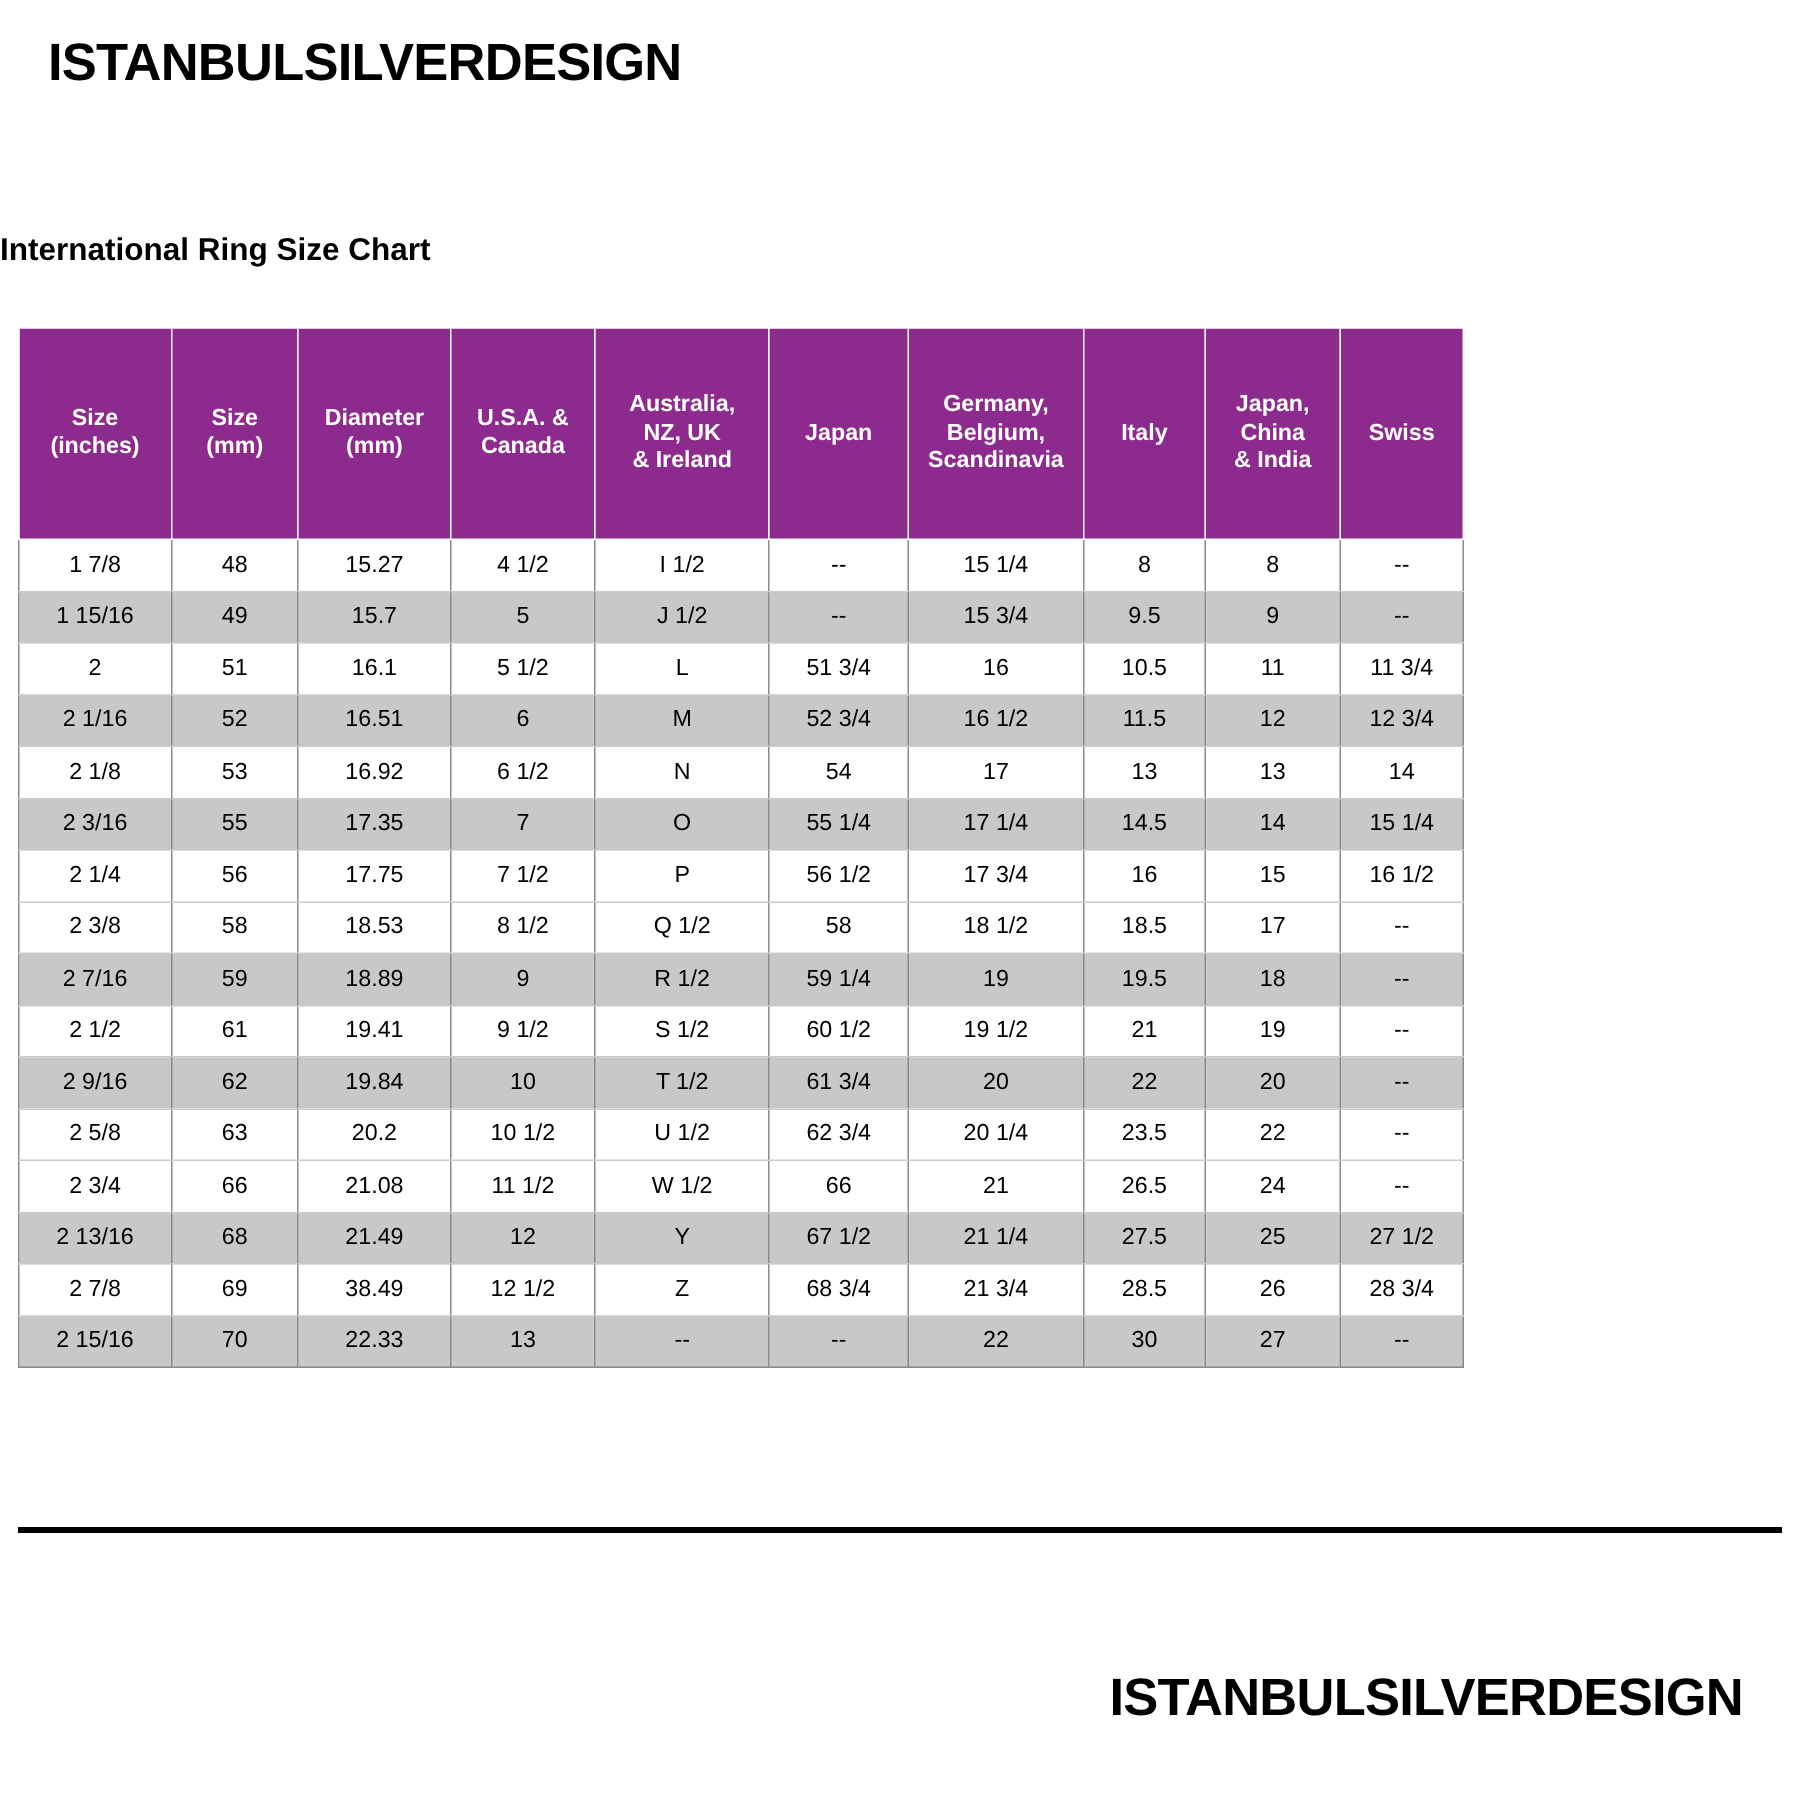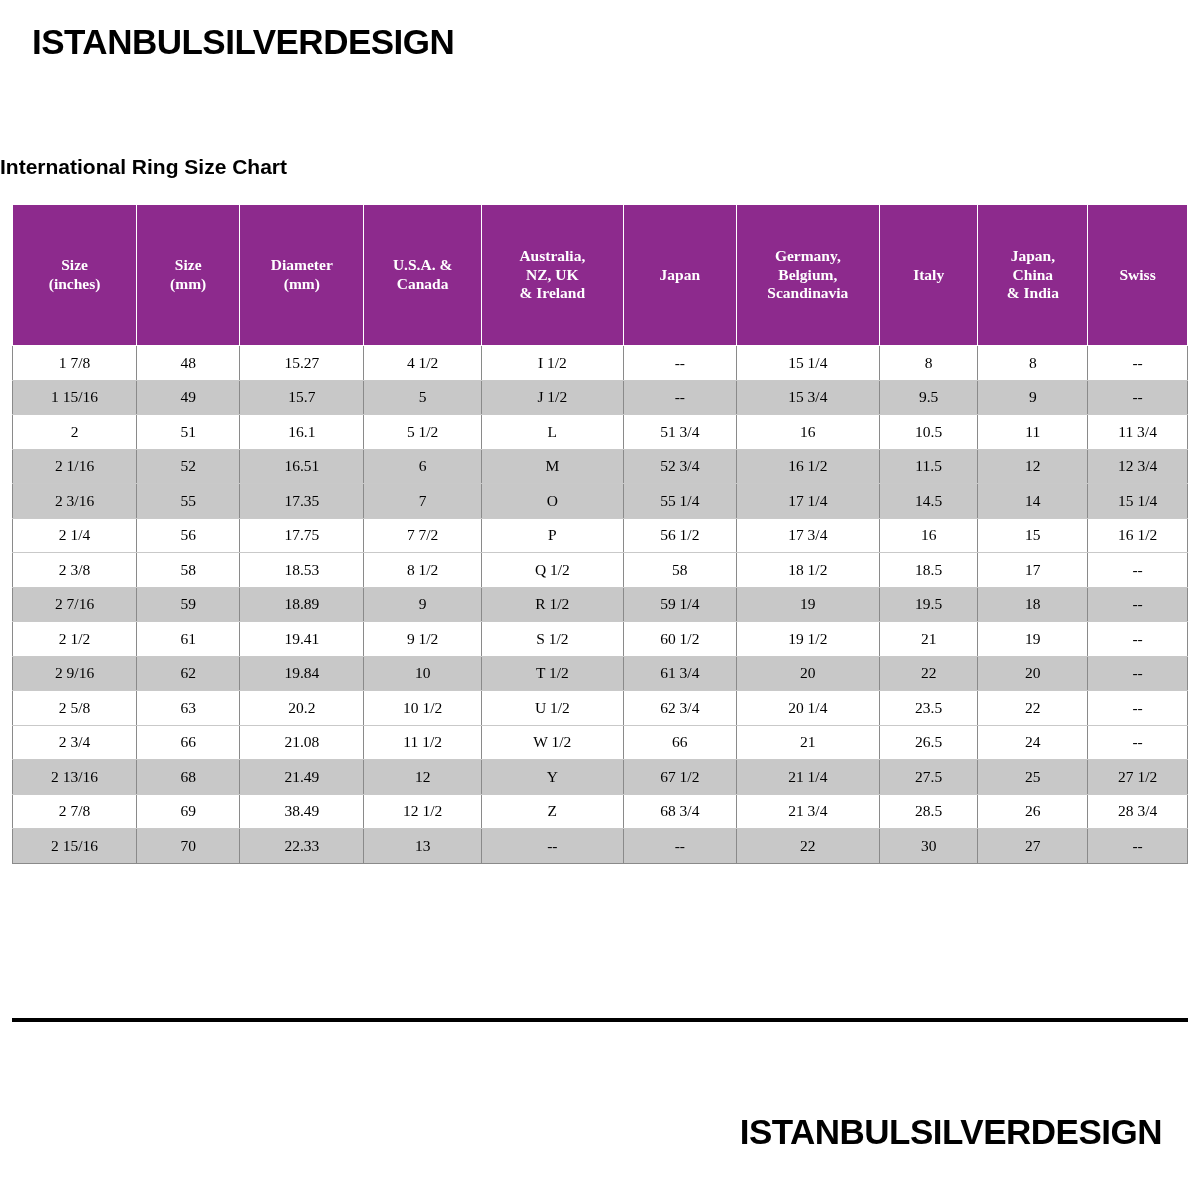--- a/index.html
+++ b/index.html
@@ -39,24 +39,23 @@
     position: absolute;
     top: 155px;
     left: 0;
     width: 100%;
     text-align: left;
     font-size: 21px;
     font-weight: bold;
   }
   .table-wrap {
     position: absolute;
-    top: 204px;
+    top: 218px;
     left: 12px;
-    width: 1176px;
-    font-family: Liberation Serif, serif;
+    width: 964px;
   }
   table.ring-table {
     border-collapse: collapse;
     width: 100%;
     table-layout: fixed;
   }
   table.ring-table th {
     background: #8d2a8d;
     color: #ffffff;
     font-size: 15.5px;
@@ -196,37 +195,49 @@
           <td>52</td>
           <td>16.51</td>
           <td>6</td>
           <td>M</td>
           <td>52 3/4</td>
           <td>16 1/2</td>
           <td>11.5</td>
           <td>12</td>
           <td>12 3/4</td>
         </tr>
+        <tr class="row-odd">
+          <td>2  1/8</td>
+          <td>53</td>
+          <td>16.92</td>
+          <td>6 1/2</td>
+          <td>N</td>
+          <td>54</td>
+          <td>17</td>
+          <td>13</td>
+          <td>13</td>
+          <td>14</td>
+        </tr>
         <tr class="row-even">
           <td>2  3/16</td>
           <td>55</td>
           <td>17.35</td>
           <td>7</td>
           <td>O</td>
           <td>55 1/4</td>
           <td>17 1/4</td>
           <td>14.5</td>
           <td>14</td>
           <td>15 1/4</td>
         </tr>
         <tr class="row-odd">
           <td>2  1/4</td>
           <td>56</td>
           <td>17.75</td>
-          <td>7 7/2</td>
+          <td>7 1/2</td>
           <td>P</td>
           <td>56 1/2</td>
           <td>17 3/4</td>
           <td>16</td>
           <td>15</td>
           <td>16 1/2</td>
         </tr>
         <tr class="row-odd">
           <td>2  3/8</td>
           <td>58</td>

